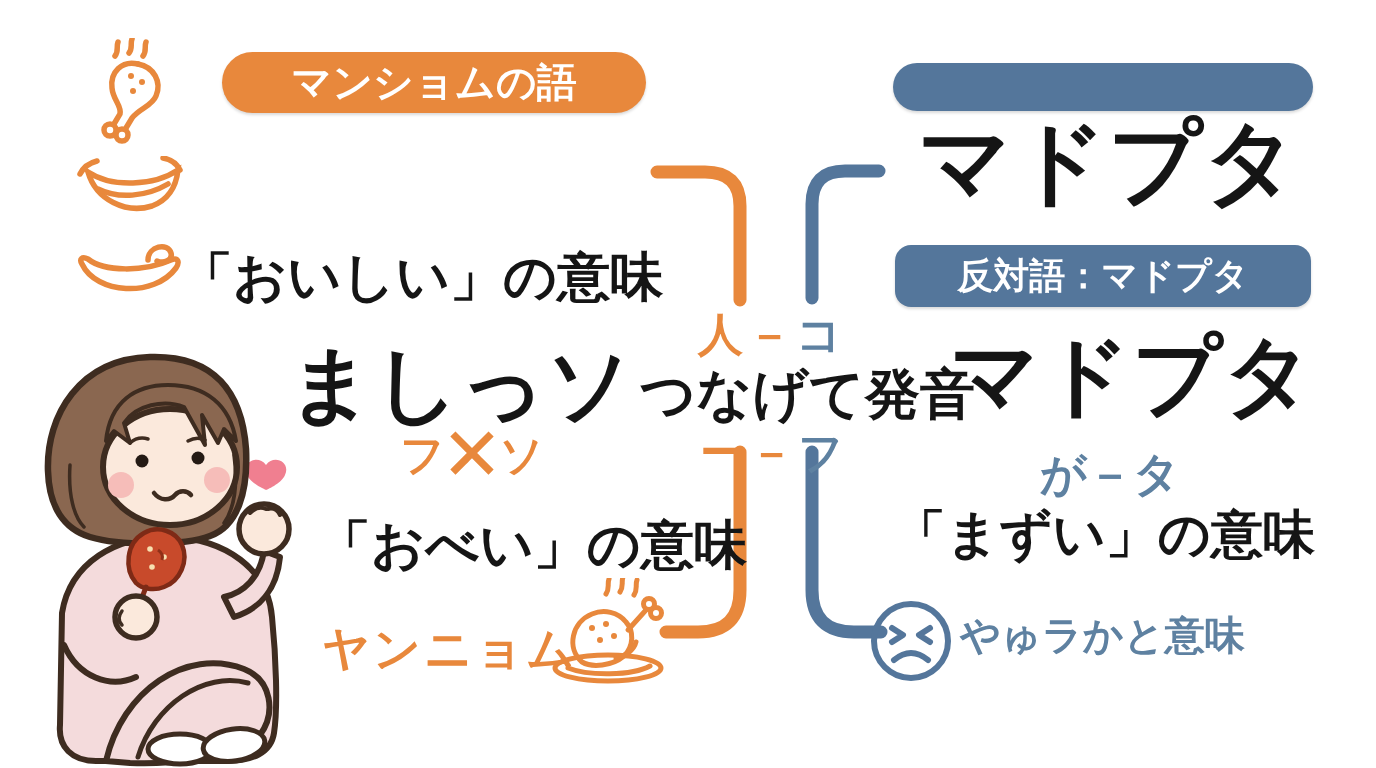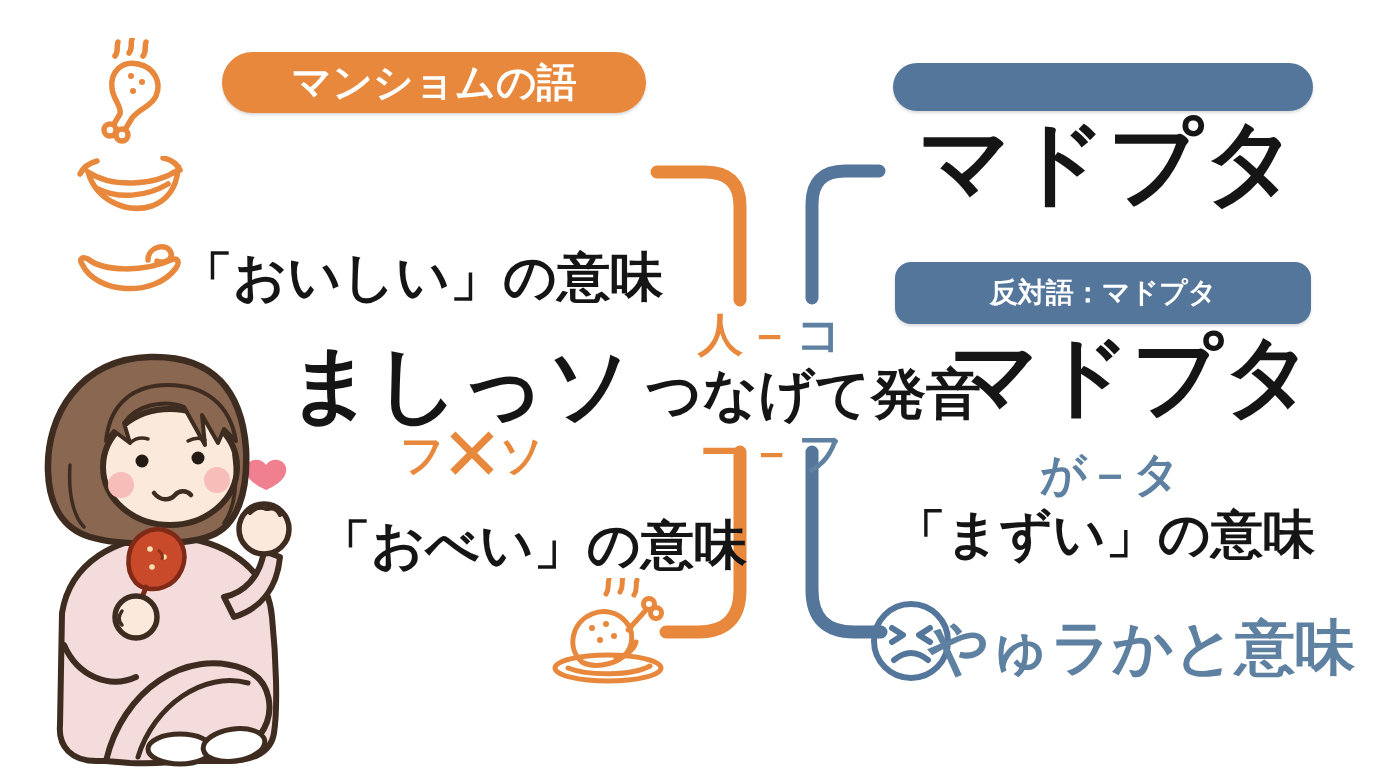--- a/index.html
+++ b/index.html
@@ -16,21 +16,21 @@
     display:flex;align-items:center;justify-content:center;
     color:#ffffff;font-weight:bold;white-space:nowrap;
     box-shadow:0 2px 3px rgba(0,0,0,0.15);
   }
   .badge.orange{background:#E8883C;}
   .badge.blue{background:#54769B;}
   .bigword{font-size:95px;line-height:1;letter-spacing:1px;white-space:nowrap;}
   .meaning{font-size:53px;line-height:1.1;white-space:nowrap;text-align:right;}
   .bluetext{color:#5E81A1;}
   .orangetext{color:#E8883C;}
-  .centerrow{display:flex;align-items:baseline;gap:14px;white-space:nowrap;}
+  .centerrow{display:flex;align-items:baseline;gap:8px;white-space:nowrap;}
   .minilabel{display:flex;align-items:center;font-size:45px;line-height:1;gap:4px;white-space:nowrap;}
   svg{display:block;}
   .nopointer{pointer-events:none;}
 </style>
 </head>
 <body>
 
 <div id="stage">
 
   <svg class="abs nopointer" width="1376" height="768" style="left:0;top:0">
@@ -88,20 +88,21 @@
   </div>
 
   <div class="abs orangetext" style="left:400px;top:424px;display:flex;align-items:center;white-space:nowrap">
     <span style="font-size:44px">フ</span>
     <span style="font-size:74px;line-height:0.85;margin:0 -4px">✕</span>
     <span style="font-size:44px">ソ</span>
   </div>
 
   <div class="abs meaning" style="left:318px;top:516px">「おべい」の意味</div>
 
+  <div class="abs orangetext" style="left:322px;top:618px;font-size:47px;letter-spacing:3px;white-space:nowrap">ヤンニョム</div>
 
   <svg class="abs" style="left:548px;top:578px" width="122" height="108" viewBox="0 0 122 108">
     <g fill="none" stroke="#E8883C" stroke-width="5" stroke-linecap="round">
       <path d="M58 16 c 4 -6 1 -10 3 -15"></path>
       <path d="M72 14 c 4 -6 1 -10 3 -15"></path>
       <path d="M86 17 c 4 -6 1 -10 3 -15"></path>
       <ellipse cx="60" cy="90" rx="53" ry="13"></ellipse>
       <path d="M20 90 C 40 98 84 98 102 88"></path>
       <path d="M34 84 C 18 70 24 44 44 36 C 56 31 70 34 78 44 C 86 53 86 68 76 78 C 64 88 44 90 34 84 Z"></path>
       <path d="M80 52 L 98 32"></path>
@@ -128,40 +129,40 @@
     <span class="orangetext">－</span>
     <span class="bluetext">フ</span>
   </div>
 
   <div class="abs badge blue" style="left:893px;top:63px;width:420px;height:48px;border-radius:24px;font-size:30px">
     <span></span>
   </div>
 
   <div class="abs bigword" style="left:918px;top:116px;font-size:92px">マドプタ</div>
 
-  <div class="abs badge blue" style="left:895px;top:262px;width:416px;height:62px;border-radius:16px;font-size:28px">
+  <div class="abs badge blue" style="left:895px;top:245px;width:416px;height:62px;border-radius:16px;font-size:36px">
     <span>反対語：マドプタ</span>
   </div>
 
   <div class="abs bigword" style="left:950px;top:332px;font-size:88px">マドプタ</div>
 
   <div class="abs meaning" style="left:894px;top:506px;font-size:52px">「まずい」の意味</div>
 
   <div class="abs bluetext" style="left:1040px;top:444px;font-size:46px;white-space:nowrap">が－タ</div>
 
   <svg class="abs" style="left:868px;top:598px" width="86" height="86" viewBox="0 0 86 86">
     <g fill="none" stroke="#54769B" stroke-width="6" stroke-linecap="round" stroke-linejoin="round">
       <circle cx="43" cy="43" r="37"></circle>
       <path d="M24 30 l 11 7 l -11 7"></path>
       <path d="M62 30 l -11 7 l 11 7"></path>
       <path d="M26 62 Q 43 48 60 62"></path>
     </g>
   </svg>
 
-  <div class="abs bluetext" style="left:928px;top:608px;font-size:60px;white-space:nowrap">やゅラかと意味</div>
+  <div class="abs bluetext" style="left:960px;top:608px;font-size:40px;white-space:nowrap">やゅラかと意味</div>
 
   <svg class="abs" style="left:18px;top:345px" width="315" height="425" viewBox="0 0 315 425">
 
     <path d="M44 268 C 52 218 98 190 152 192 C 208 194 250 224 254 272 C 258 312 260 362 256 388 C 253 408 234 416 208 416 L 78 416 C 54 416 40 402 42 380 Z" fill="#F4DBDC" stroke="#3E2C20" stroke-width="6"></path>
 
     <path d="M206 252 C 226 248 242 232 246 206 L 262 212 C 259 244 242 264 216 272 Z" fill="#F4DBDC" stroke="#3E2C20" stroke-width="6" stroke-linejoin="round"></path>
 
     <circle cx="246" cy="184" r="25" fill="#FBE9DC" stroke="#3E2C20" stroke-width="5.5"></circle>
     <path d="M232 168 q 8 -8 16 -4" fill="none" stroke="#3E2C20" stroke-width="4" stroke-linecap="round"></path>
     <path d="M250 164 q 8 -2 12 6" fill="none" stroke="#3E2C20" stroke-width="4" stroke-linecap="round"></path>

